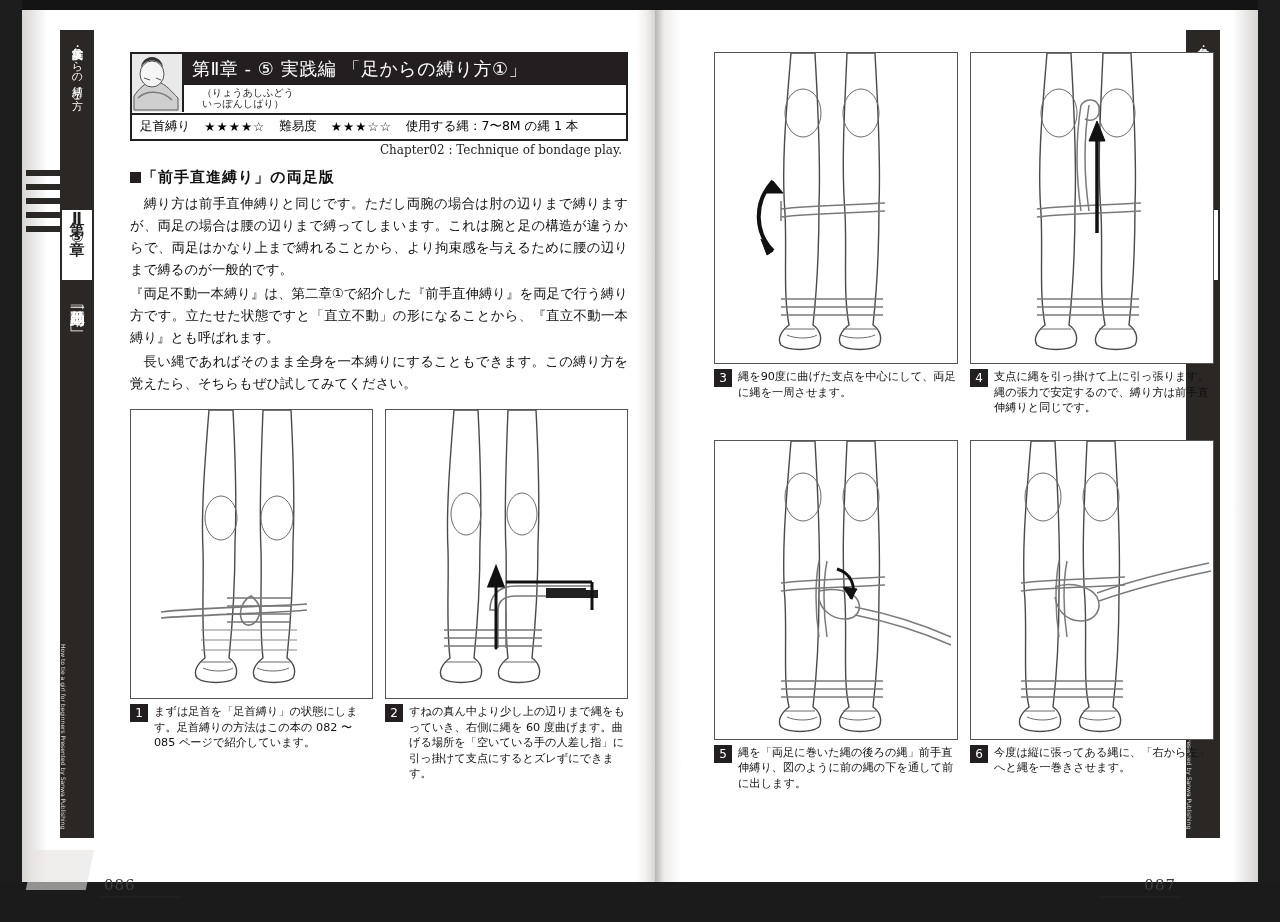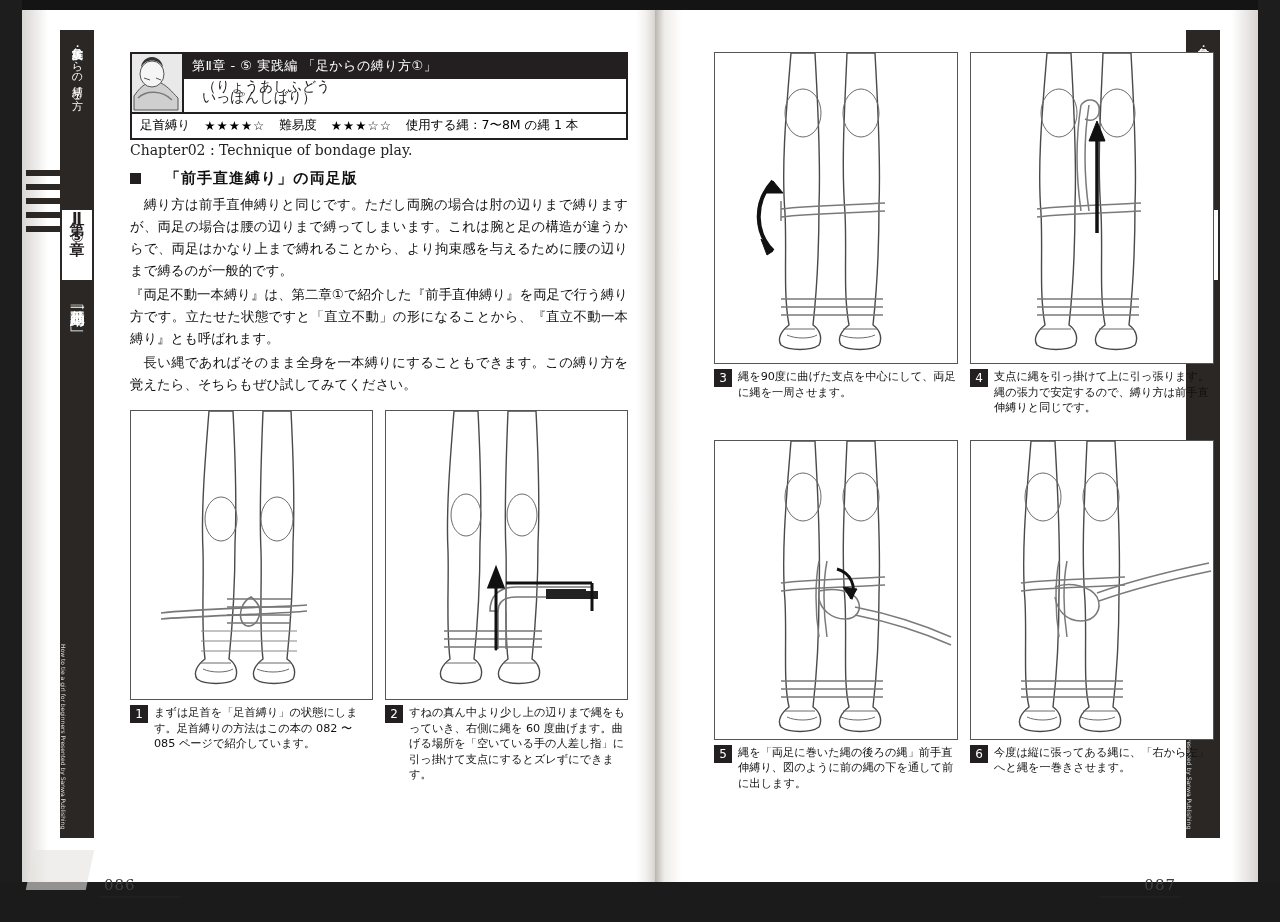--- a/index.html
+++ b/index.html
@@ -38,29 +38,29 @@
   
   .content-left{position:absolute;left:130px;top:52px;width:498px;}
   .content-right{position:absolute;left:714px;top:52px;width:500px;}
 
   
   .hdr{border:2px solid #231f20;background:#fff;}
   .hdr-top{display:flex;align-items:stretch;}
   .hdr-thumb{width:50px;height:58px;border-right:2px solid #231f20;background:#efefef;position:relative;overflow:hidden;flex:0 0 50px;}
   .hdr-thumb svg{position:absolute;left:0;top:0;}
   .hdr-right{flex:1;}
-  .hdr-line1{background:#231f20;color:#fff;font-size:13px;padding:3px 8px 4px;letter-spacing:.5px;}
+  .hdr-line1{background:#231f20;color:#fff;font-size:18px;padding:3px 8px 4px;letter-spacing:.5px;}
   .hdr-title{display:flex;align-items:flex-end;padding:2px 8px 0;}
   .hdr-title .big{font-size:30px;font-weight:bold;letter-spacing:2px;color:#111;line-height:34px;}
-  .hdr-title .ruby{font-size:14px;color:#222;line-height:11px;margin-left:10px;margin-bottom:4px;}
+  .hdr-title .ruby{font-size:10px;color:#222;line-height:11px;margin-left:10px;margin-bottom:4px;}
   .hdr-meta{border-top:2px solid #231f20;font-size:12.5px;padding:3px 8px 4px;display:flex;gap:14px;align-items:center;}
   .stars{letter-spacing:1px;}
-  .chapter-en{font-family:"DejaVu Serif","Liberation Serif",serif;font-size:14px;text-align:left;padding:2px 6px 3px 0;color:#222;}
-
-  .sec-head{display:flex;align-items:center;gap:24px;margin:8px 0 6px;}
+  .chapter-en{font-family:"DejaVu Serif","Liberation Serif",serif;font-size:12px;text-align:right;padding:2px 6px 3px 0;color:#222;}
+
+  .sec-head{display:flex;align-items:center;gap:1px;margin:8px 0 6px;}
   .sec-head .sq{width:11px;height:11px;background:#231f20;}
   .sec-head .txt{font-size:15px;font-weight:bold;letter-spacing:1px;color:#111;}
   .body-p{font-size:13.4px;line-height:22px;color:#111;text-align:justify;margin:0 0 2px;}
 
   
   .figrow{display:flex;gap:12px;}
   .fig{border:1px solid #555;background:#fff;box-sizing:border-box;position:relative;}
   .figcap{display:flex;gap:6px;margin-top:5px;}
   .num{width:18px;height:18px;background:#231f20;color:#fff;font-size:12px;line-height:18px;text-align:center;flex:0 0 18px;font-family:"DejaVu Sans","Liberation Sans",sans-serif;}
   .captxt{font-size:11.2px;line-height:15.5px;color:#111;}

